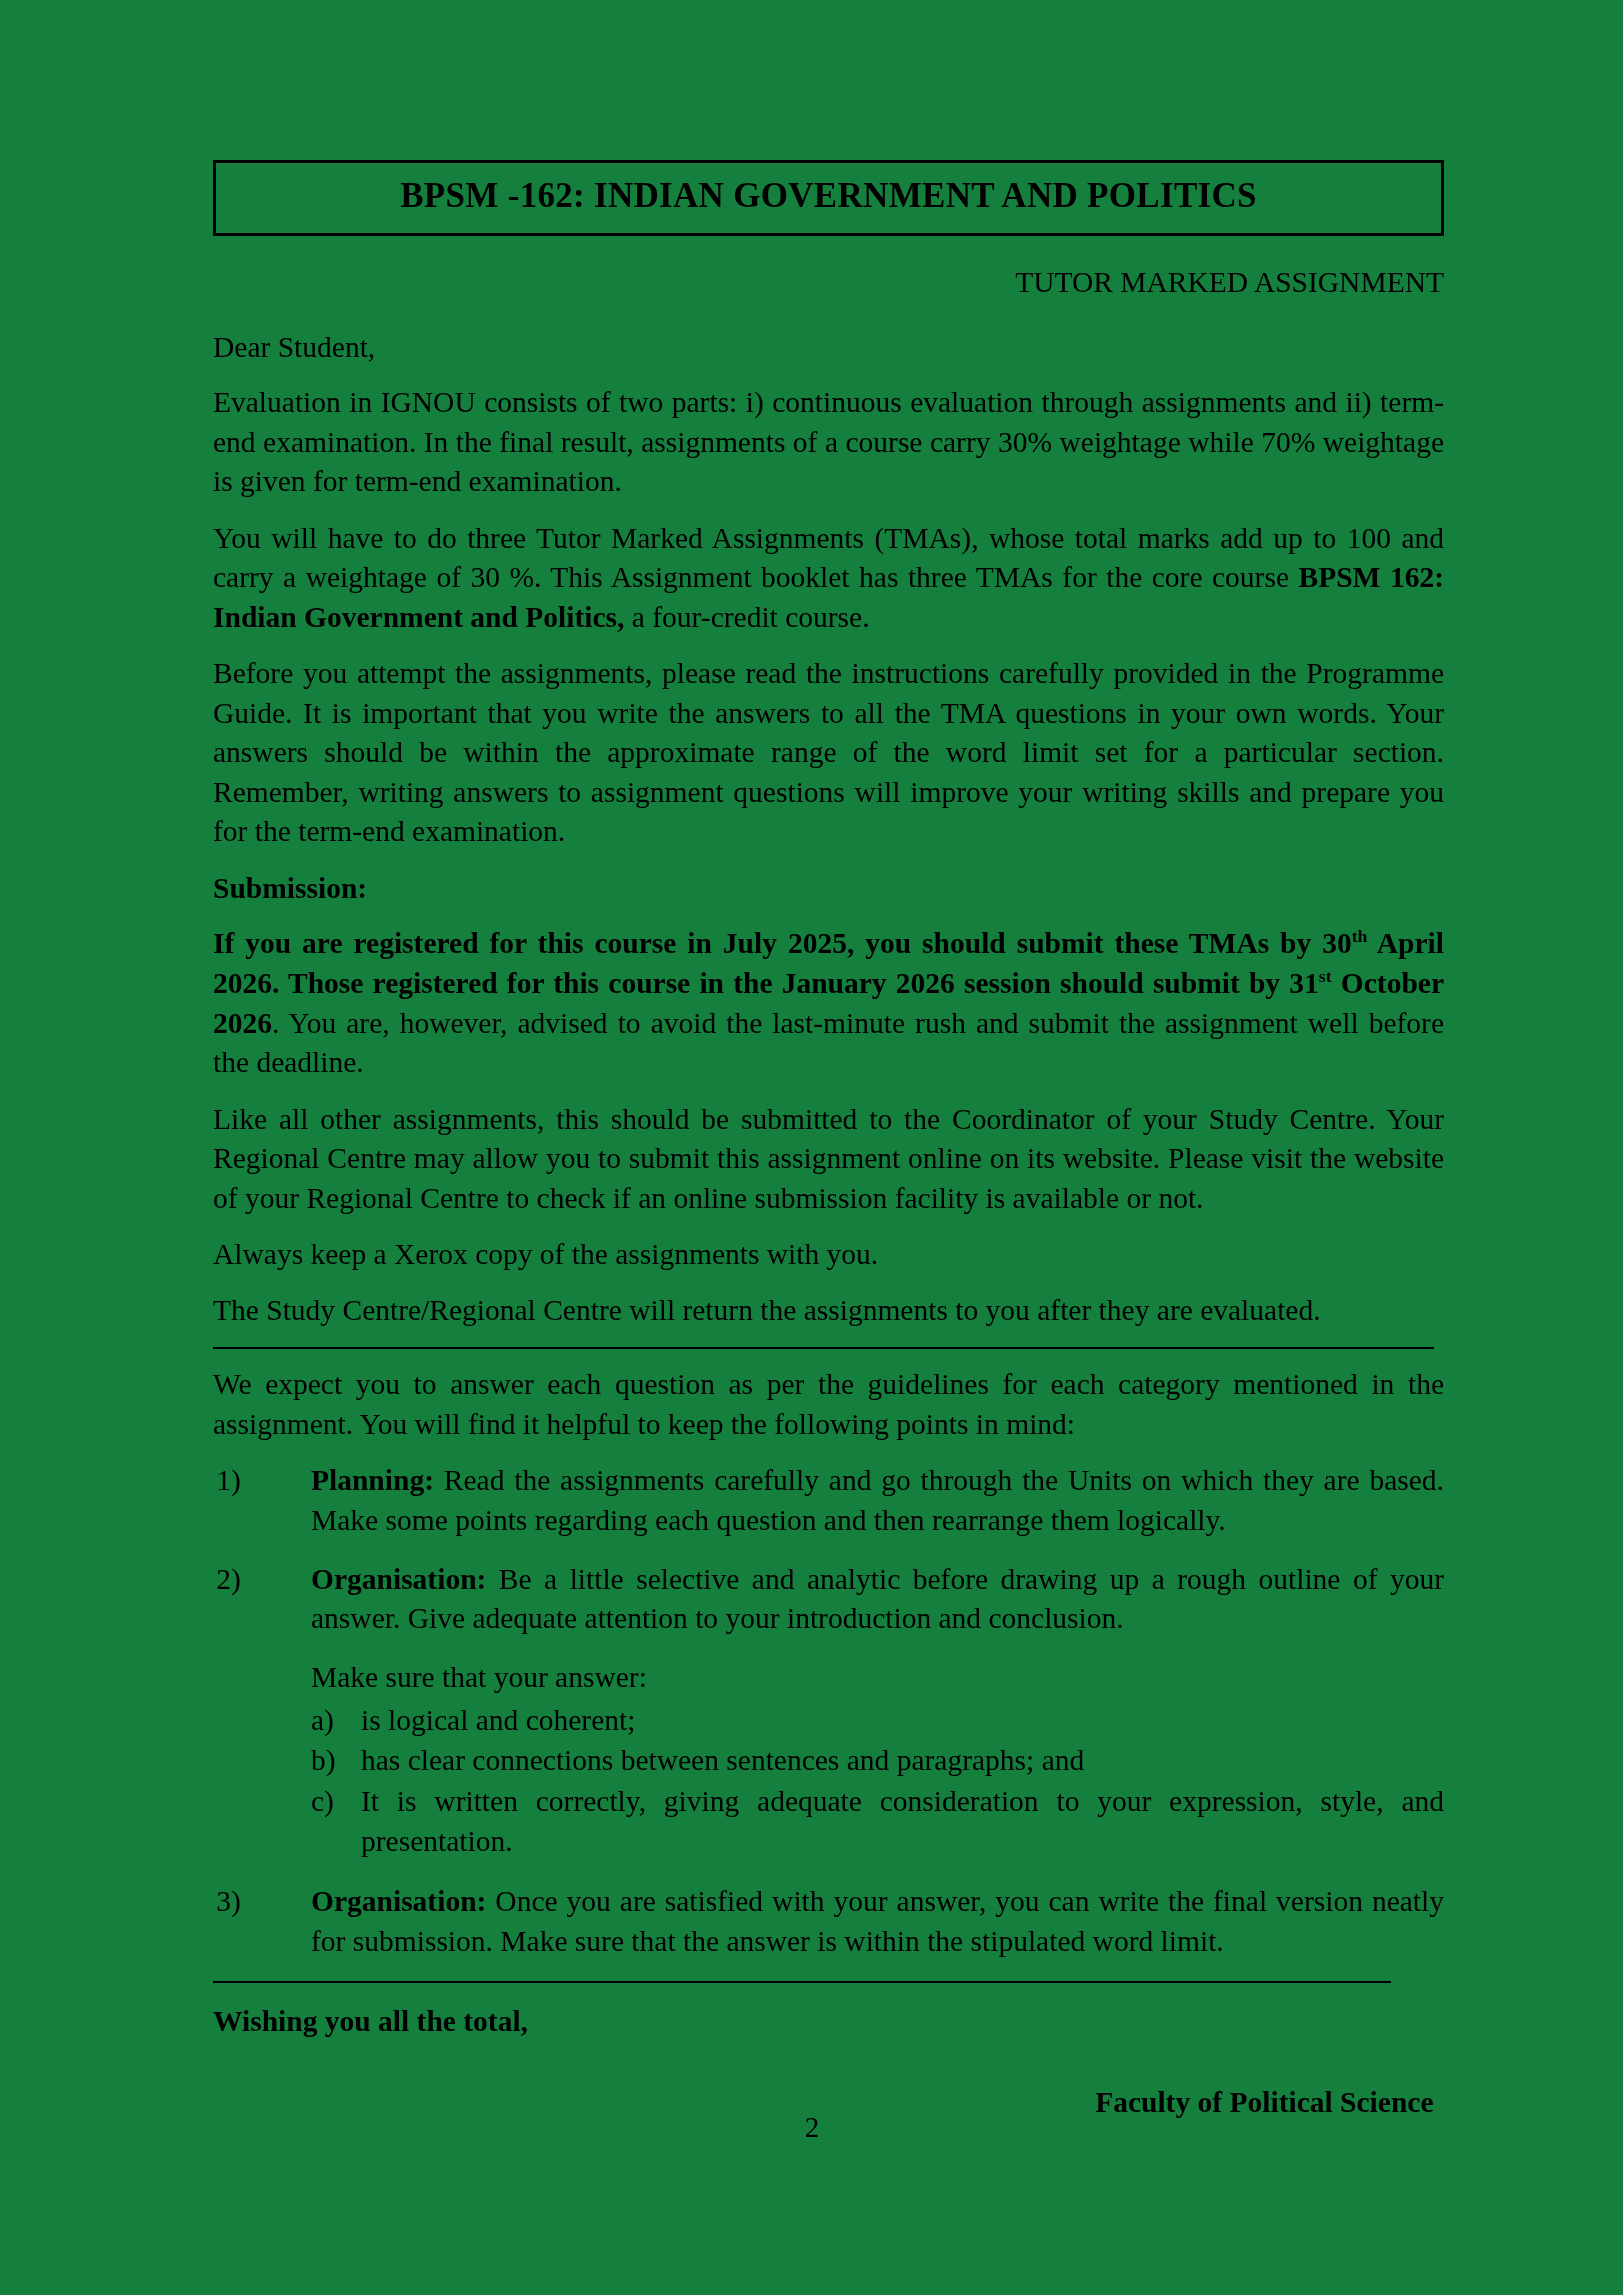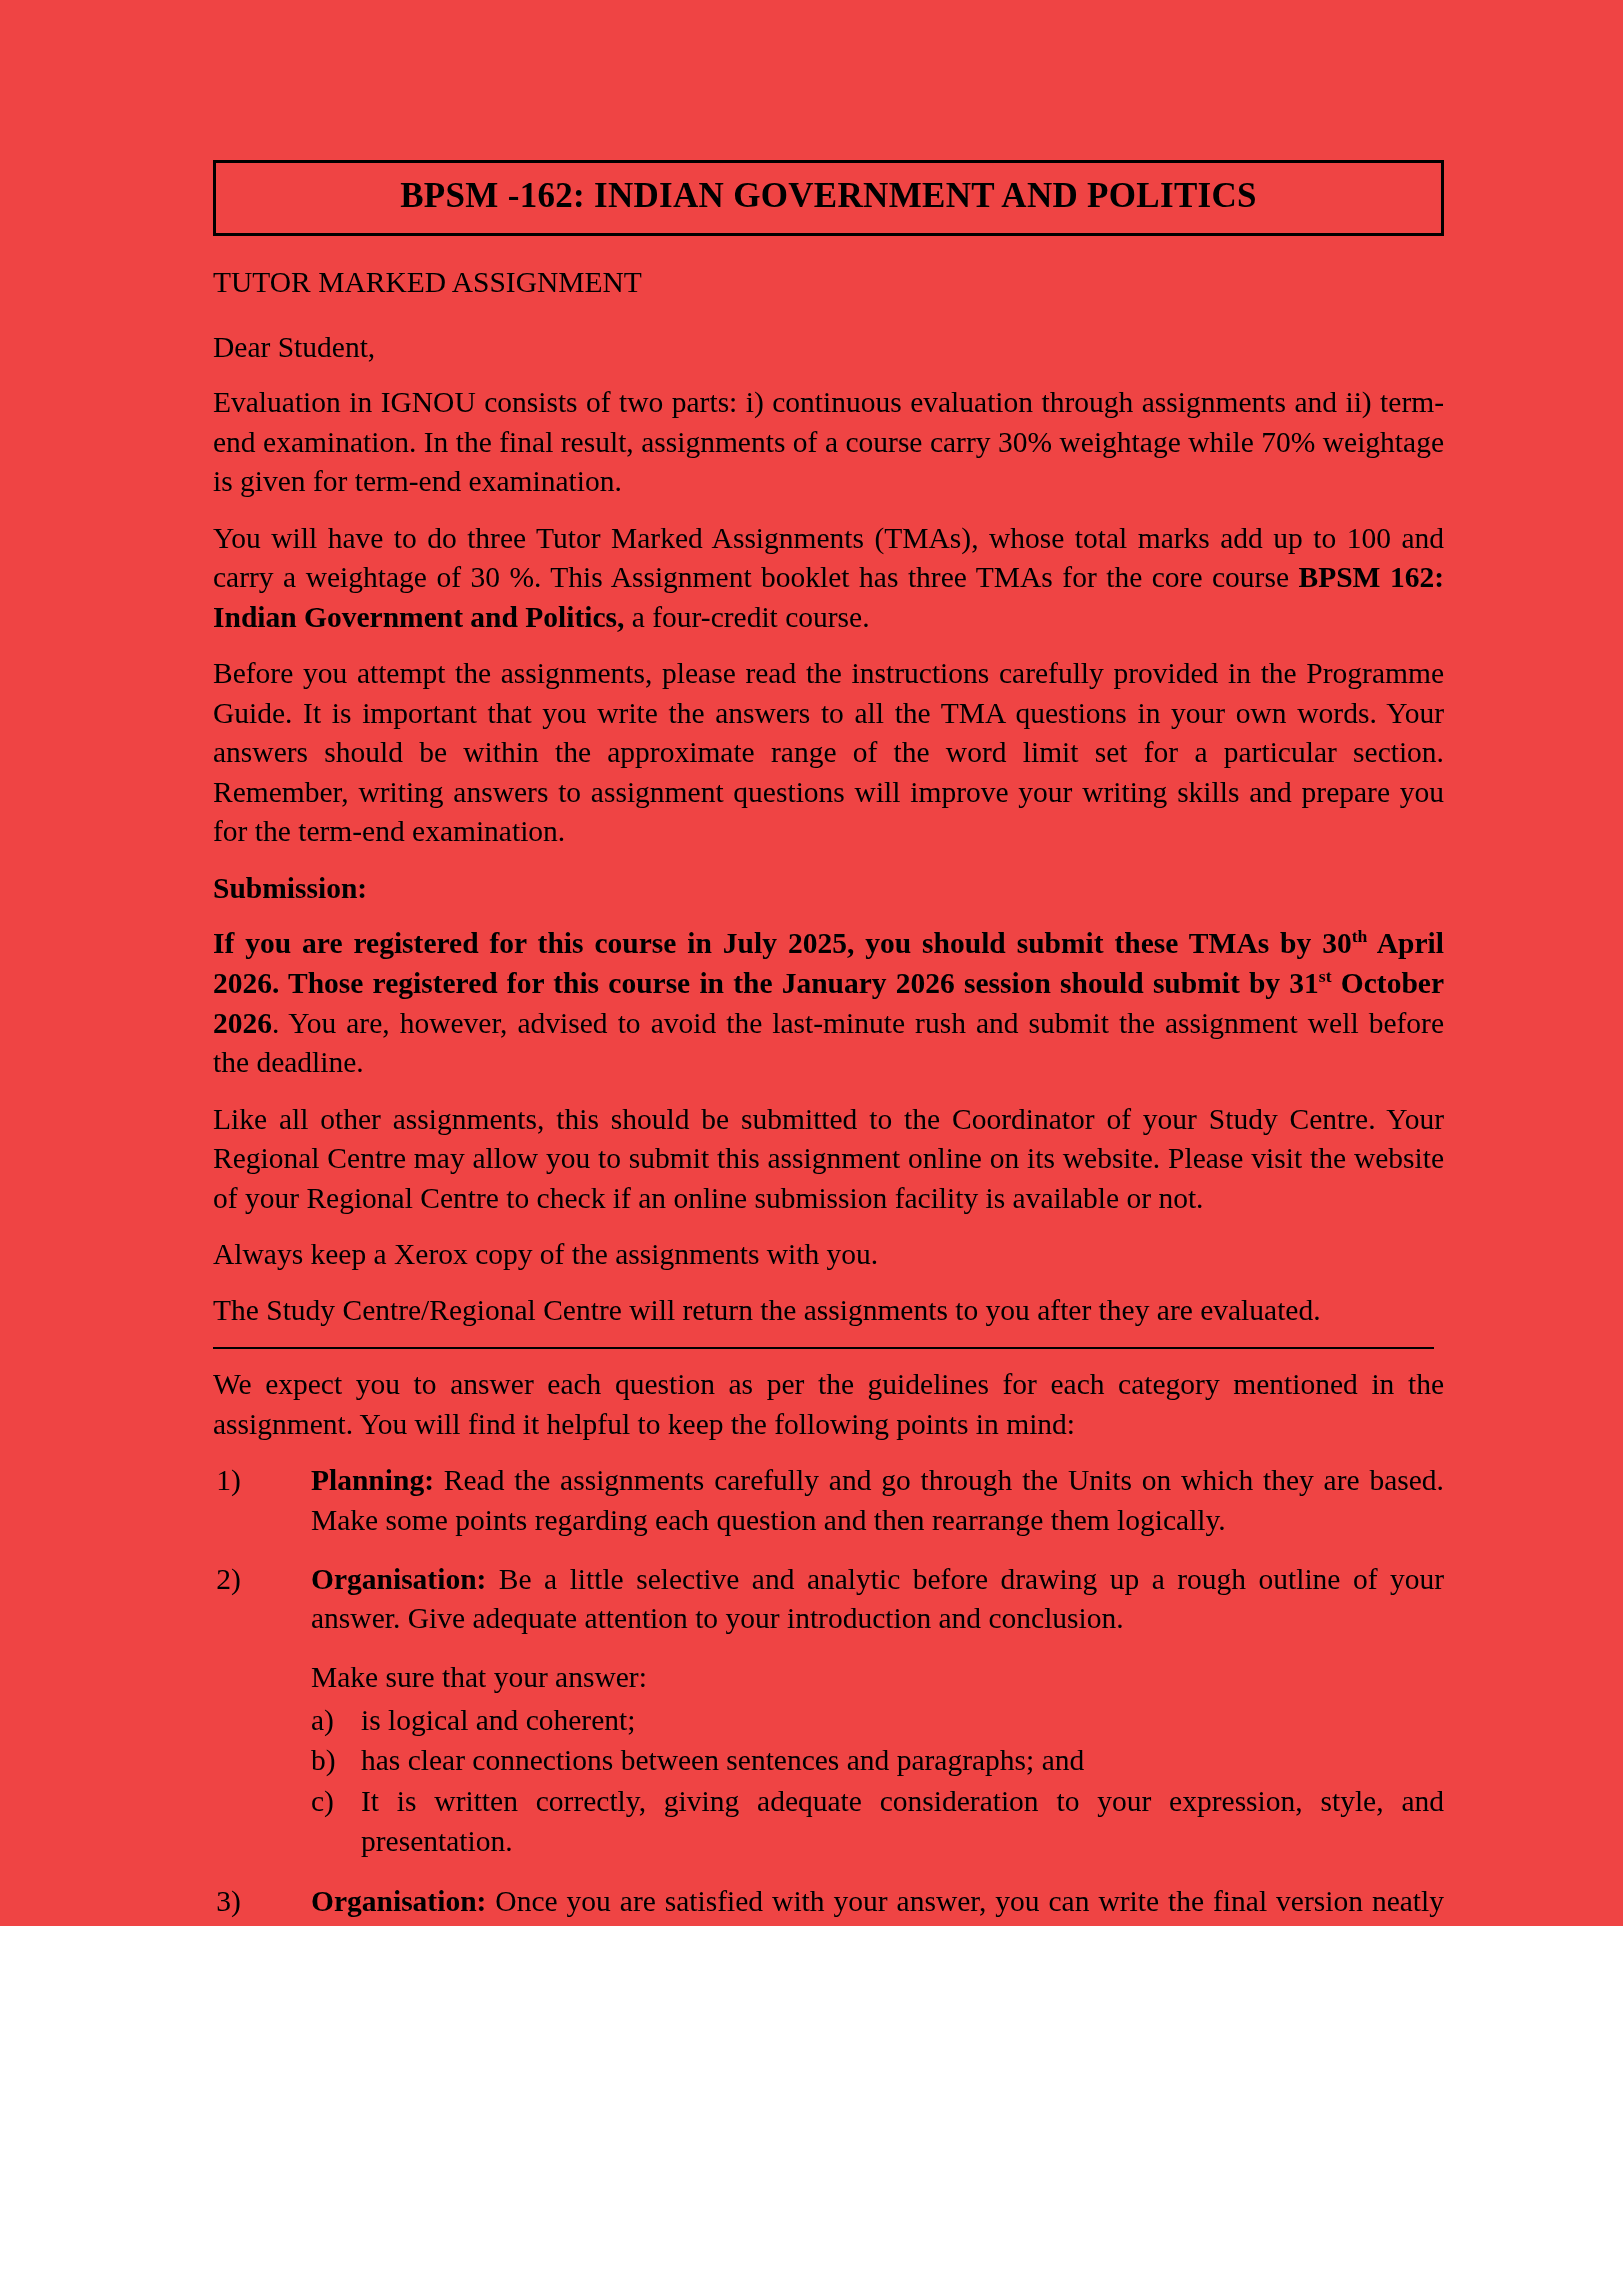--- a/index.html
+++ b/index.html
@@ -4,22 +4,22 @@
 <title>IGNOU Assignment Page</title>
 <style>
   html, body {
     margin: 0;
     padding: 0;
     background: #ffffff;
   }
   .page {
     position: relative;
     width: 1624px;
-    height: 1926px;
-    background: #ef4444;
+    height: 2295px;
+    background: #15803d;
     font-family: "Liberation Serif", "DejaVu Serif", serif;
     color: #000000;
     box-sizing: border-box;
     overflow: hidden;
   }
 
   
   .content {
     position: absolute;
     left: 213px;
@@ -36,21 +36,21 @@
   }
   .title-box .title-text {
     font-size: 35px;
     font-weight: bold;
     letter-spacing: 0.3px;
     line-height: 1.1;
   }
 
   
   .subtitle {
-    text-align: left;
+    text-align: right;
     font-size: 29.5px;
     line-height: 1.2;
     margin-bottom: 27.5px;
   }
 
   
   p.para {
     font-size: 29.5px;
     line-height: 1.34;
     margin: 16px 0 17px 0;

